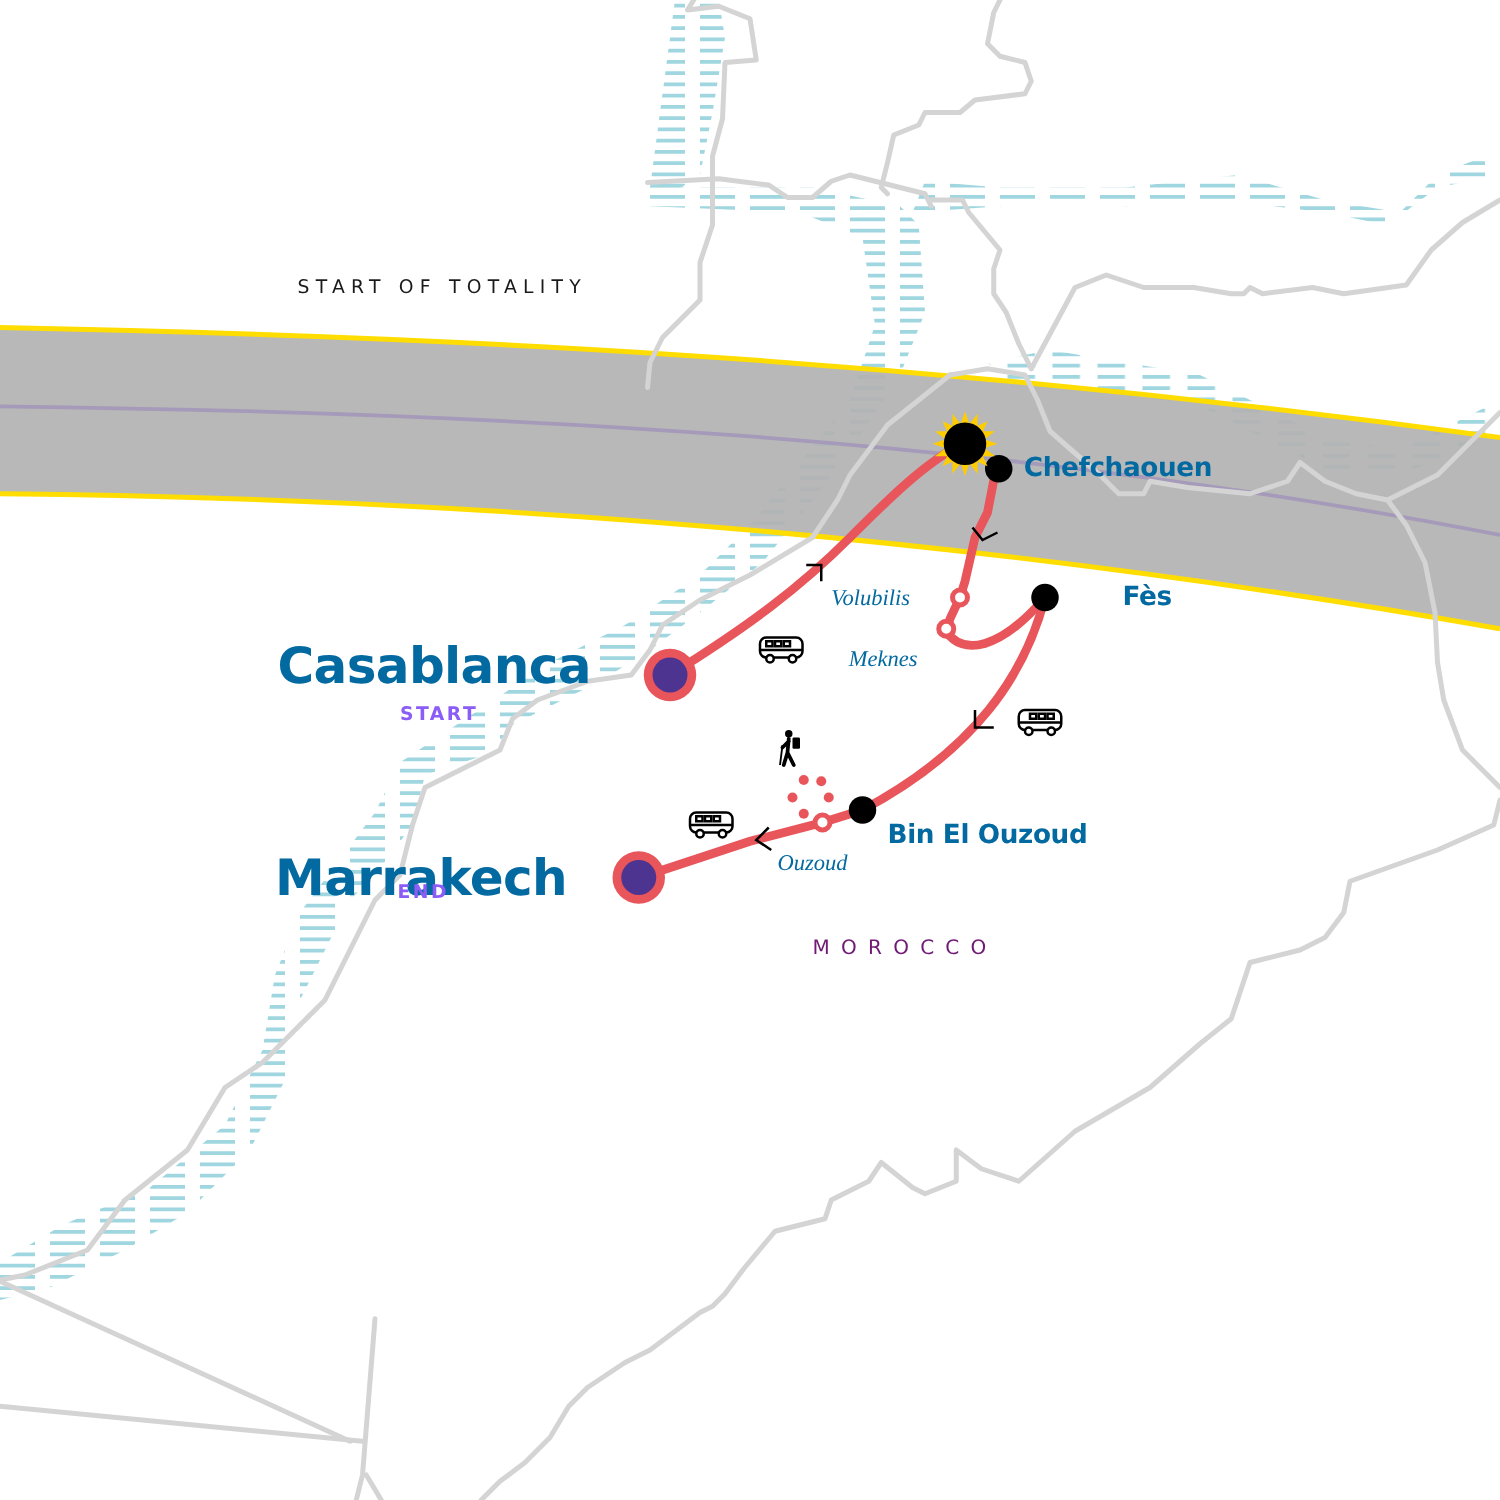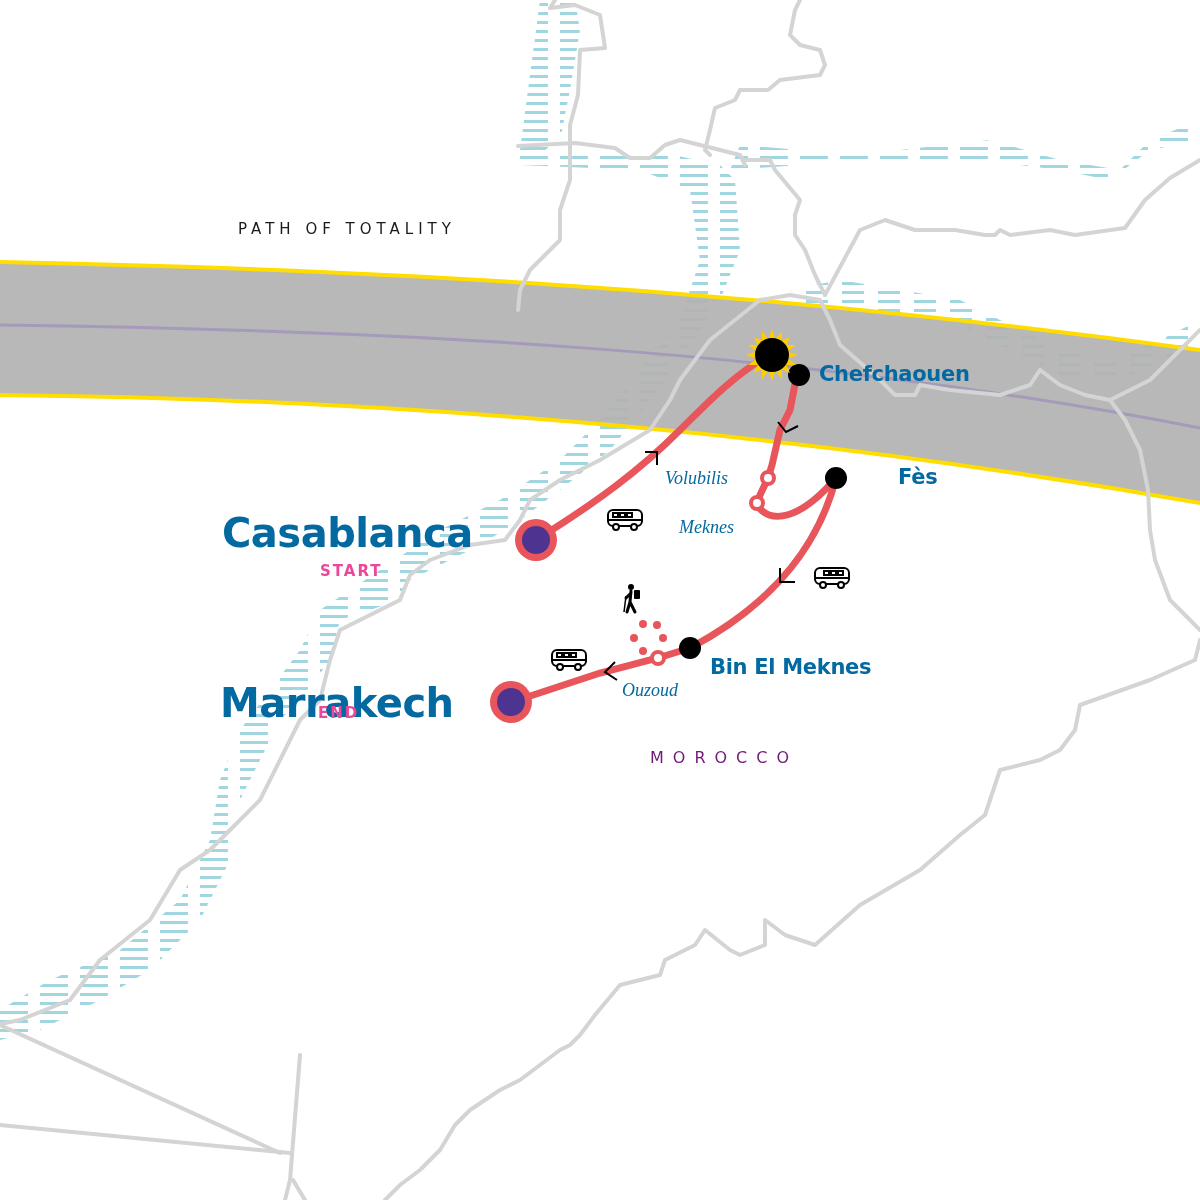--- a/index.html
+++ b/index.html
@@ -2,21 +2,21 @@
 <html><head>
 <meta charset="utf-8">
 <style>
   html, body { margin: 0; padding: 0; background: #ffffff; }
   body { width: 1200px; height: 1200px; position: relative; overflow: hidden; font-family: "Liberation Sans", sans-serif; }
   svg.map { position: absolute; left: 0; top: 0; width: 1200px; height: 1200px; }
   .label { position: absolute; white-space: nowrap; color: #0369a1; }
   .city-major { font-family: "DejaVu Sans", sans-serif; font-weight: 700; font-size: 40px; letter-spacing: -0.5px; }
   .city { font-family: "DejaVu Sans", sans-serif; font-weight: 700; font-size: 21px; letter-spacing: -0.3px; }
   .stop { font-family: Liberation Serif, serif; font-style: italic; font-size: 18px; }
-  .tag { font-family: "DejaVu Sans", sans-serif; font-weight: 700; font-size: 15px; letter-spacing: 2px; color: #ec4899; }
+  .tag { font-family: "DejaVu Sans", sans-serif; font-weight: 700; font-size: 15px; letter-spacing: 2px; color: #8b5cf6; }
   .region { font-family: "DejaVu Sans", sans-serif; font-size: 15px; letter-spacing: 5px; color: #1a1a1a; }
   .country { font-family: "DejaVu Sans", sans-serif; font-size: 16px; letter-spacing: 9px; color: #701a75; }
 </style>
 </head>
 <body>
 
 <svg class="map" viewBox="0 0 1200 1200" xmlns="http://www.w3.org/2000/svg">
   <defs>
     <pattern id="hatch" width="40" height="9" patternUnits="userSpaceOnUse">
       <rect x="0" y="3" width="28" height="3" fill="#9fd6df"></rect>
@@ -164,29 +164,29 @@
   </g>
 
   <g transform="translate(622,584)" fill="#000" stroke="#000">
     <circle cx="9" cy="3" r="3" stroke="none"></circle>
     <rect x="12" y="6" width="6" height="9" rx="1" stroke="none"></rect>
     <path d="M 9 7 L 8 18 L 5 28 M 8 18 L 13 28 M 9 9 L 4 14" stroke-width="3" fill="none" stroke-linecap="round"></path>
     <line x1="4" y1="12" x2="2" y2="28" stroke-width="1.5"></line>
   </g>
 </svg>
 
-<div class="label region" style="left:238px; top:220px;">PATH OF TOTALITY</div>
+<div class="label region" style="left:238px; top:220px;">START OF TOTALITY</div>
 
 <div class="label city-major" style="left:222px; top:510px;">Casablanca</div>
 <div class="label tag" style="left:320px; top:562px;">START</div>
 
 <div class="label city-major" style="left:220px; top:680px;">Marrakech</div>
 <div class="label tag" style="left:318px; top:704px;">END</div>
 
 <div class="label city" style="left:819px; top:362px;">Chefchaouen</div>
 <div class="label city" style="left:857px; top:465px;margin-left:41px;">Fès</div>
-<div class="label city" style="left:710px; top:655px;">Bin El Meknes</div>
+<div class="label city" style="left:710px; top:655px;">Bin El Ouzoud</div>
 
 <div class="label stop" style="left:665px; top:468px;">Volubilis</div>
 <div class="label stop" style="left:679px; top:517px;">Meknes</div>
 <div class="label stop" style="left:622px; top:680px;">Ouzoud</div>
 
 <div class="label country" style="left:650px; top:748px;">MOROCCO</div>
 
 </body></html>

